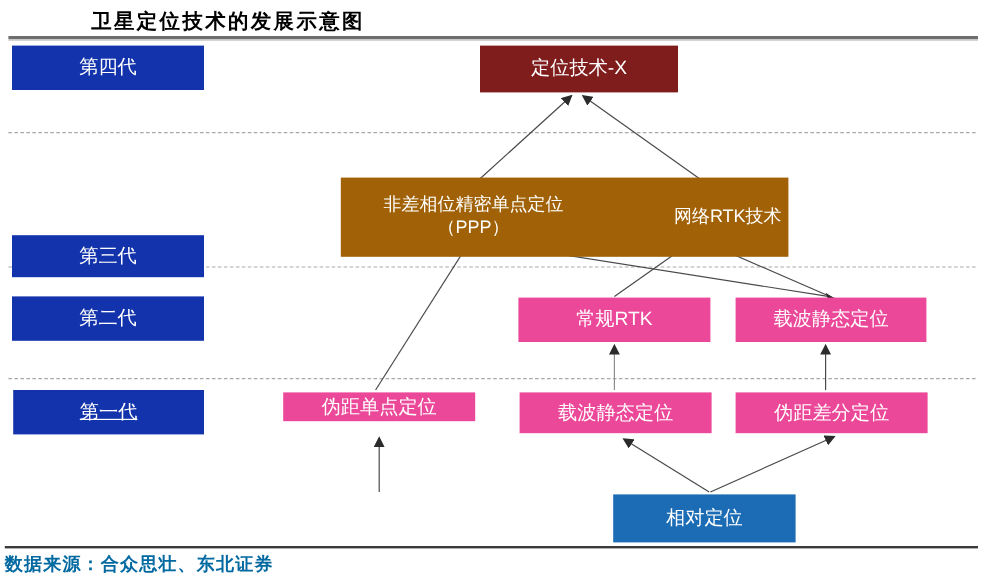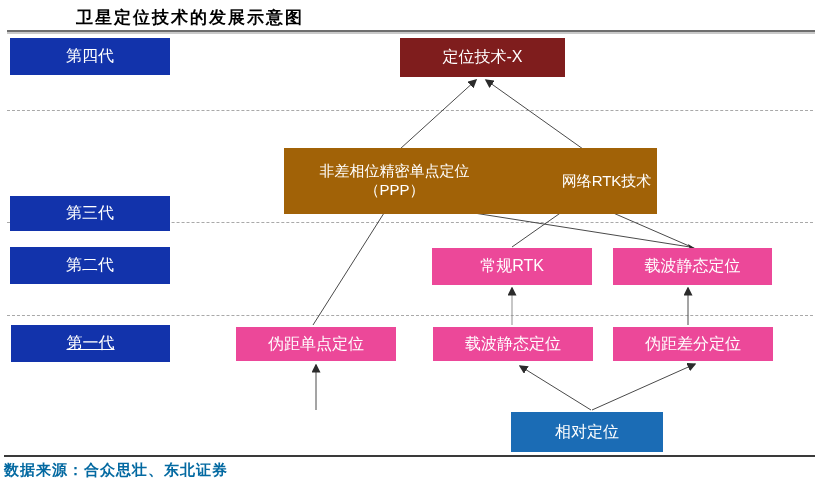--- a/index.html
+++ b/index.html
@@ -39,21 +39,21 @@
   .node-gen3{
     left:284px;top:148px;width:373px;height:66px;background:#a16207;
     font-size:15px;justify-content:space-between;padding:0 8px;gap:37px;
   }
   .node-gen3 .half{flex:0 0 auto;line-height:1.25;}
   .node-gen3 .left{width:205px;}
   .node-gen3 .right{width:145px;}
   .gray{background:#ec4899;font-size:16px;}
   .node-crtk{left:432px;top:248px;width:160px;height:37px;}
   .node-wadp{left:613px;top:248px;width:159px;height:37px;}
-  .node-psp{left:236px;top:327px;width:160px;height:34px;font-family:Liberation Mono, monospace;}
+  .node-psp{left:236px;top:327px;width:160px;height:24px;font-family:Liberation Mono, monospace;}
   .node-cs{left:433px;top:327px;width:160px;height:34px;}
   .node-pdp{left:613px;top:327px;width:160px;height:34px;}
   .node-abs{left:235px;top:412px;width:150px;height:36px;background:#ed7d31;}
   .node-rel{left:511px;top:412px;width:152px;height:40px;background:#1b6cb5;}
   .edges{position:absolute;left:0;top:0;width:818px;height:490px;pointer-events:none;}
   .edges line{stroke:#4a4a4a;stroke-width:1;}
   .edges line.faint{stroke:#8f8f8f;}
 </style>
 </head>
 <body>

